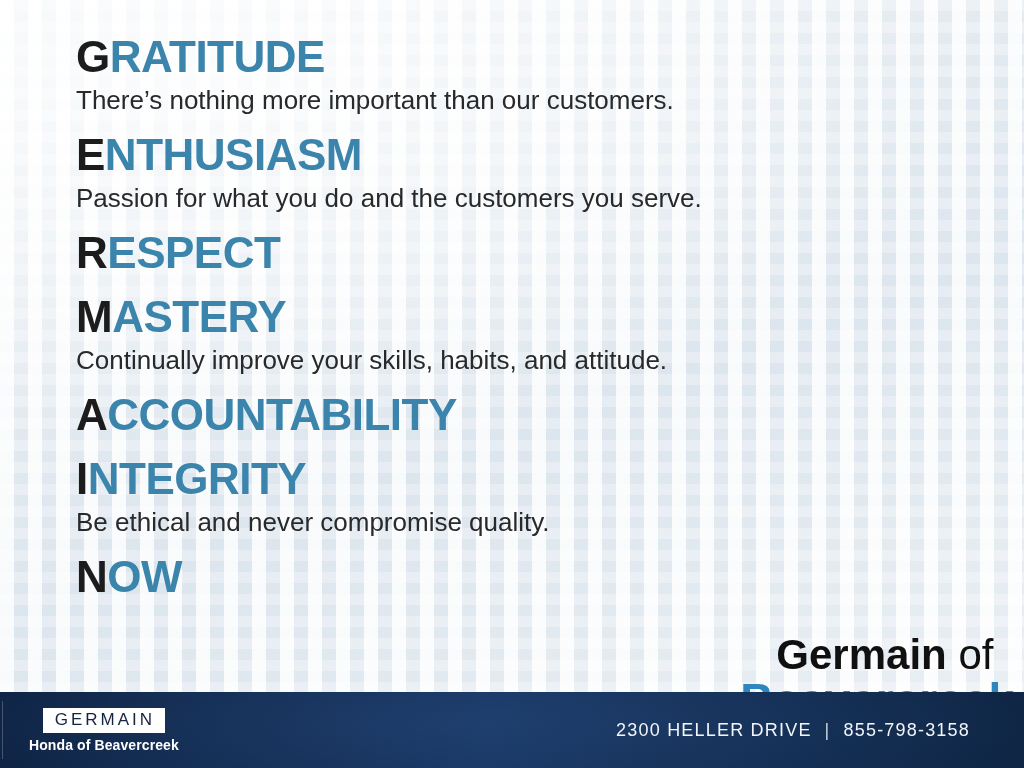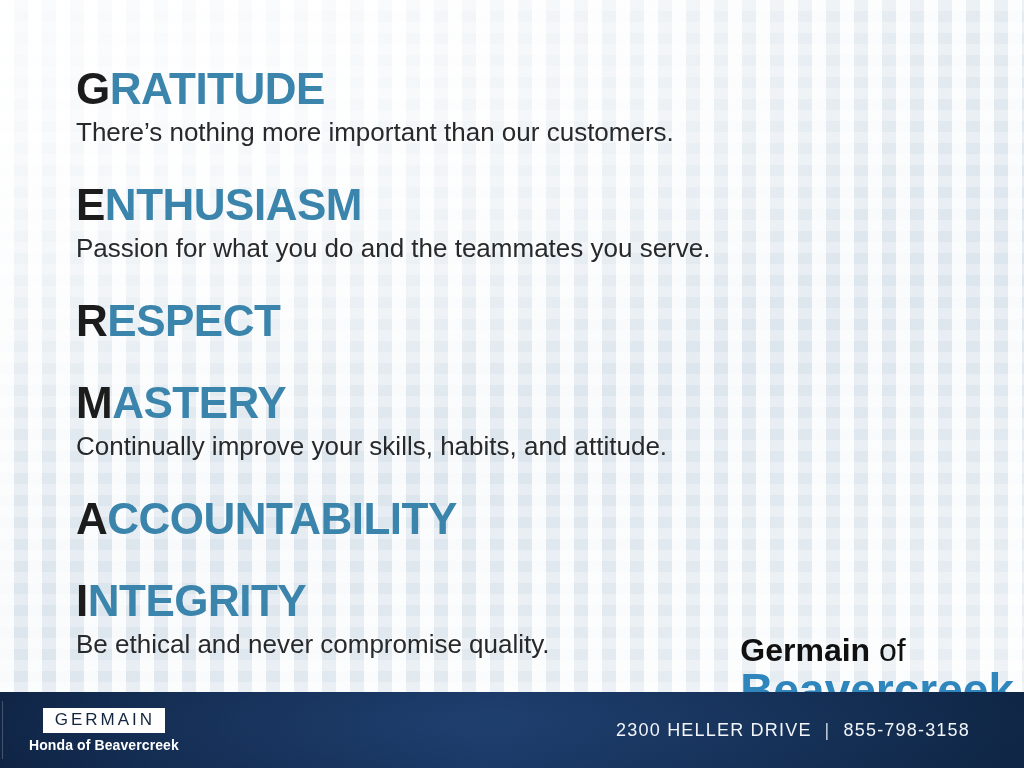--- a/index.html
+++ b/index.html
@@ -43,21 +43,20 @@
 
   #values {
     position: absolute;
     left: 76px;
     top: 32px;
     right: 0;
   }
 
   .value-block {
     margin-bottom: 14px;
-    margin-top: 32px;
   }
 
   .value-heading {
     font-family: "Liberation Sans", sans-serif;
     font-weight: bold;
     font-size: 44px;
     line-height: 50px;
     letter-spacing: -0.5px;
     color: #3b85ad;
     margin: 0;
@@ -80,23 +79,24 @@
   
   #brand-wordmark {
     position: absolute;
     right: 10px;
     top: 636px;
     text-align: left;
     line-height: 0.92;
   }
   #brand-line1 {
     font-family: "Liberation Sans", sans-serif;
-    font-size: 32px;
+    font-size: 42px;
     color: #101010;
     white-space: nowrap;
+    margin-left: 36px;
   }
   #brand-line1 .bold {
     font-weight: bold;
   }
   #brand-line1 .light {
     font-weight: normal;
   }
   #brand-line2 {
     font-family: "Liberation Sans", sans-serif;
     font-weight: bold;
@@ -232,21 +232,21 @@
 
   <div id="values">
 
     <div class="value-block">
       <div class="value-heading"><span class="initial">G</span><span class="rest">RATITUDE</span></div>
       <p class="value-desc">There’s nothing more important than our customers.</p>
     </div>
 
     <div class="value-block">
       <div class="value-heading"><span class="initial">E</span><span class="rest">NTHUSIASM</span></div>
-      <p class="value-desc">Passion for what you do and the teammates you serve.</p>
+      <p class="value-desc">Passion for what you do and the customers you serve.</p>
     </div>
 
     <div class="value-block">
       <div class="value-heading"><span class="initial">R</span><span class="rest">ESPECT</span></div>
     </div>
 
     <div class="value-block">
       <div class="value-heading"><span class="initial">M</span><span class="rest">ASTERY</span></div>
       <p class="value-desc">Continually improve your skills, habits, and attitude.</p>
     </div>

